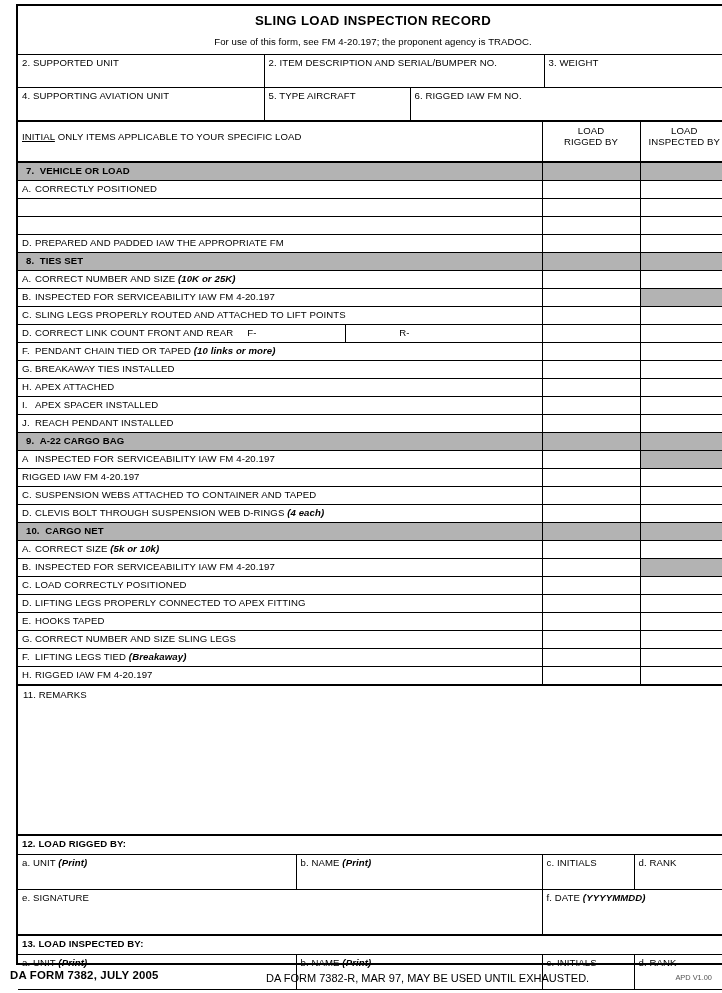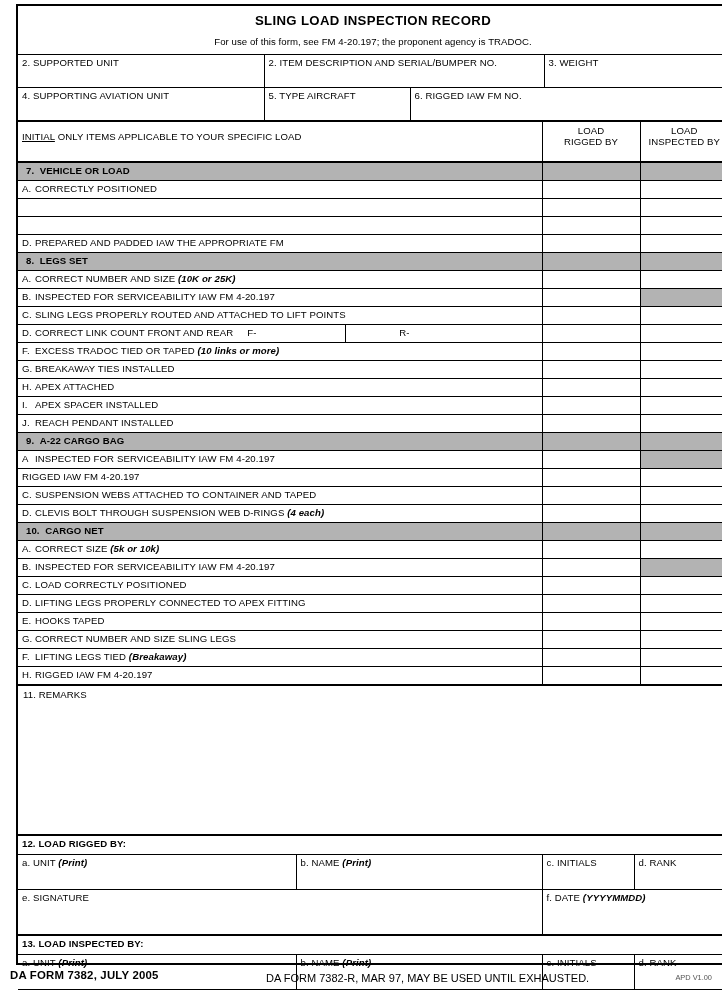--- a/index.html
+++ b/index.html
@@ -236,21 +236,21 @@
             <td class="item-label" colspan="2" style="border-left:none"><span></span></td>
             <td></td>
             <td class="" style="border-right:none"></td>
           </tr>
           <tr>
             <td class="item-label" colspan="2" style="border-left:none"><span class="ltr">D.</span><span>PREPARED AND PADDED IAW THE APPROPRIATE FM</span></td>
             <td></td>
             <td class="" style="border-right:none"></td>
           </tr>
           <tr class="sec-head">
-            <td colspan="2" style="border-left:none"><span class="sec-num">8.</span>&nbsp;&nbsp;<span>LEGS SET</span></td>
+            <td colspan="2" style="border-left:none"><span class="sec-num">8.</span>&nbsp;&nbsp;<span>TIES SET</span></td>
             <td></td>
             <td style="border-right:none"></td>
           </tr>
           <tr>
             <td class="item-label" colspan="2" style="border-left:none"><span class="ltr">A.</span><span>CORRECT NUMBER AND SIZE </span><span class="ital">(10K or 25K)</span></td>
             <td></td>
             <td class="" style="border-right:none"></td>
           </tr>
           <tr>
             <td class="item-label" colspan="2" style="border-left:none"><span class="ltr">B.</span><span>INSPECTED FOR SERVICEABILITY IAW FM 4-20.197</span></td>
@@ -262,21 +262,21 @@
             <td></td>
             <td class="" style="border-right:none"></td>
           </tr>
           <tr>
             <td class="item-label" style="border-left:none"><span class="ltr">D.</span><span>CORRECT LINK COUNT FRONT AND REAR</span>&nbsp;&nbsp;&nbsp;&nbsp;&nbsp;<span>F-</span></td>
             <td>&nbsp;&nbsp;&nbsp;&nbsp;&nbsp;&nbsp;&nbsp;&nbsp;&nbsp;&nbsp;&nbsp;&nbsp;&nbsp;&nbsp;&nbsp;&nbsp;&nbsp;&nbsp;R-</td>
             <td></td>
             <td class="" style="border-right:none"></td>
           </tr>
           <tr>
-            <td class="item-label" colspan="2" style="border-left:none"><span class="ltr">F.</span><span>EXCESS TRADOC TIED OR TAPED </span><span class="ital">(10 links or more)</span></td>
+            <td class="item-label" colspan="2" style="border-left:none"><span class="ltr">F.</span><span>PENDANT CHAIN TIED OR TAPED </span><span class="ital">(10 links or more)</span></td>
             <td></td>
             <td class="" style="border-right:none"></td>
           </tr>
           <tr>
             <td class="item-label" colspan="2" style="border-left:none"><span class="ltr">G.</span><span>BREAKAWAY TIES INSTALLED</span></td>
             <td></td>
             <td class="" style="border-right:none"></td>
           </tr>
           <tr>
             <td class="item-label" colspan="2" style="border-left:none"><span class="ltr">H.</span><span>APEX ATTACHED</span></td>

